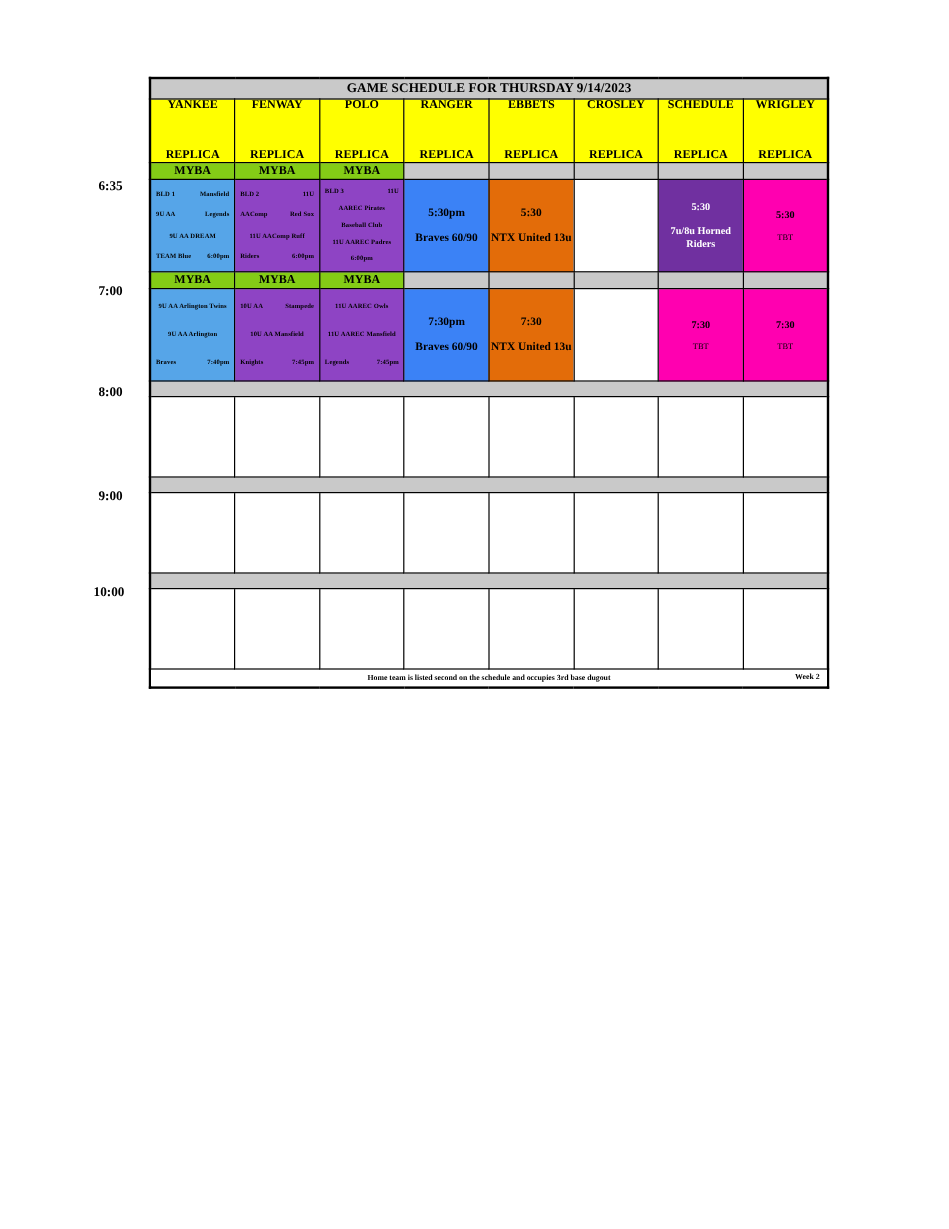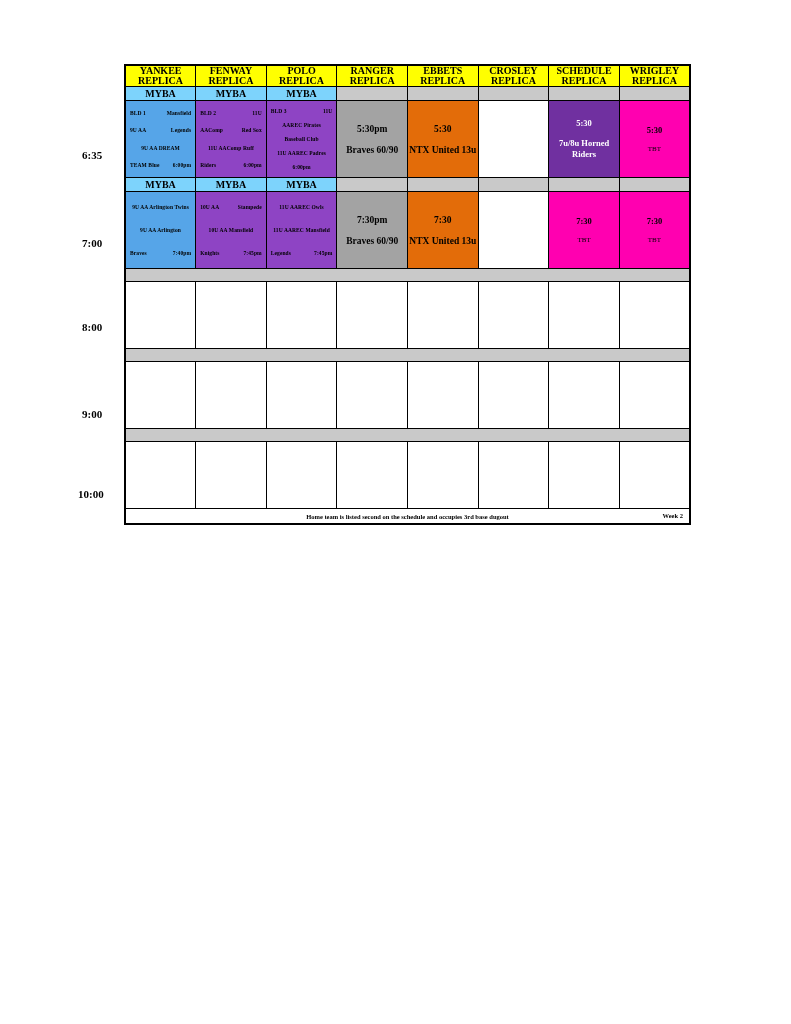--- a/index.html
+++ b/index.html
@@ -49,25 +49,25 @@
   }
   .field-head td {
     background: #ffff00;
     font-weight: bold;
     font-size: 10px;
     height: 19px;
     line-height: 10px;
     padding: 2px 0;
   }
   .field-head td .l1 { display: block; }
-  .field-head td .l2 { display: block; }
+  .field-head td .l2 { display: block; margin-top: 32px; }
 
   .myba-row td {
     height: 13px;
-    background: #7dd3fc;
+    background: #84cc16;
     font-weight: bold;
     font-size: 10px;
     font-family: "Liberation Serif", serif;
   }
   .myba-row td.plain { background: #c9c9c9; }
 
   .slot-row td {
     height: 76px;
     font-size: 10px;
   }
@@ -148,21 +148,21 @@
     line-height: 11px;
   }
   .t-small {
     font-size: 7px;
     font-weight: normal;
     line-height: 9px;
   }
 
   .bg-blue   { background: #56a5e8; }
   .bg-purple { background: #8e44c4; }
-  .bg-green  { background: #a3a3a3; }
+  .bg-green  { background: #3b82f6; }
   .bg-orange { background: #e36c09; }
   .bg-white  { background: #ffffff; }
   .bg-violet { background: #7030a0; color: #ffffff; }
   .bg-magenta{ background: #ff00b0; }
   .txt-white { color: #ffffff; }
 </style>
 </head>
 <body>
 
 <div class="page">
@@ -180,20 +180,23 @@
           <col style="width:70px">
           <col style="width:70px">
           <col style="width:70px">
         <col style="width:70px">
           <col style="width:70px">
           <col style="width:70px">
           <col style="width:70px">
       </colgroup>
 
       <tbody>
+          <tr class="title-row">
+        <td colspan="8">GAME SCHEDULE FOR THURSDAY 9/14/2023</td>
+      </tr>
 
       <tr class="field-head">
         <td>
           <span class="l1">YANKEE</span>
           <span class="l2">REPLICA</span>
         </td>
         <td>
           <span class="l1">FENWAY</span>
           <span class="l2">REPLICA</span>
         </td>

